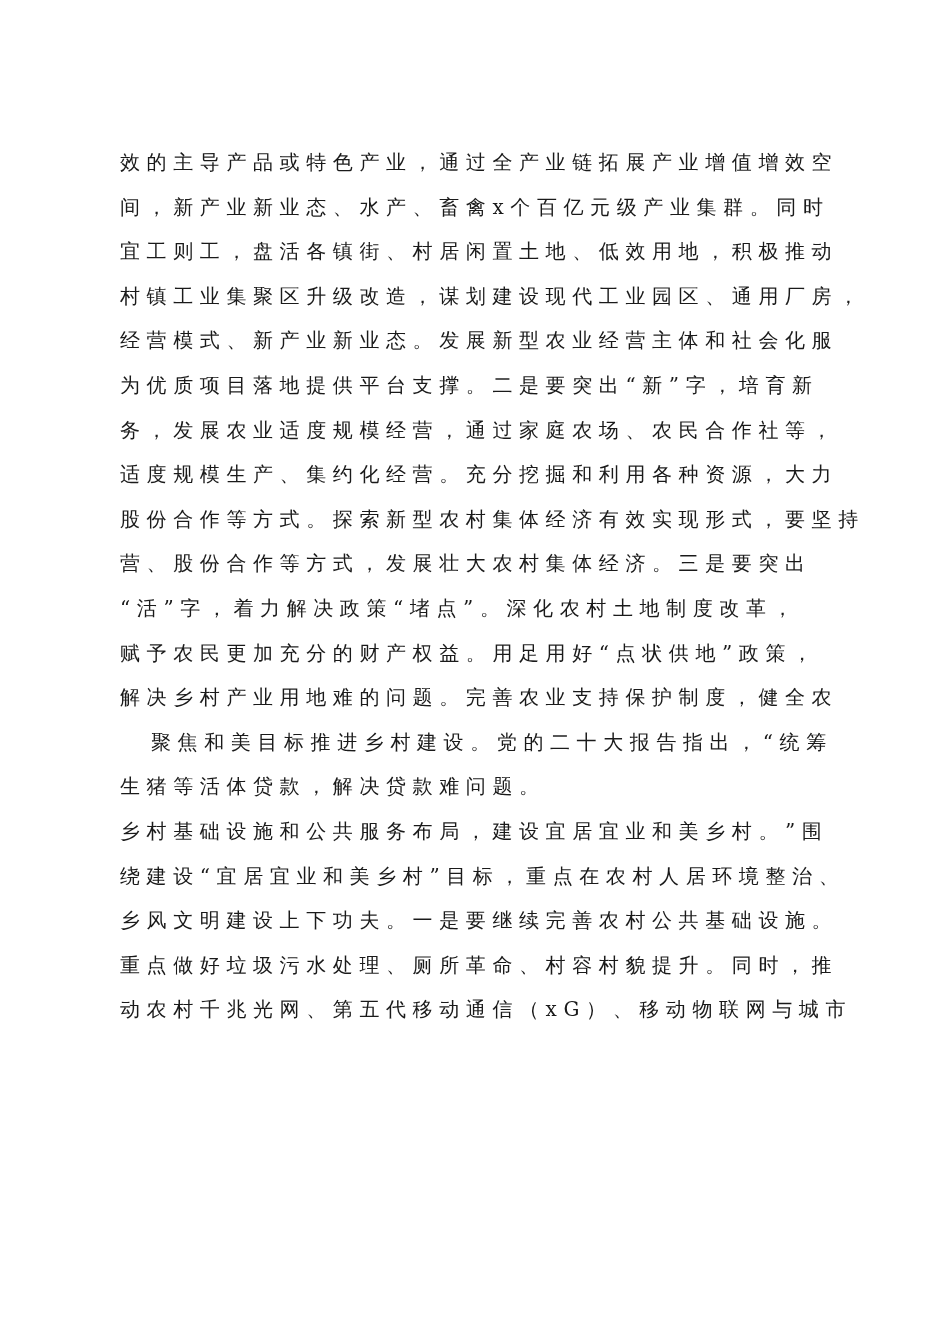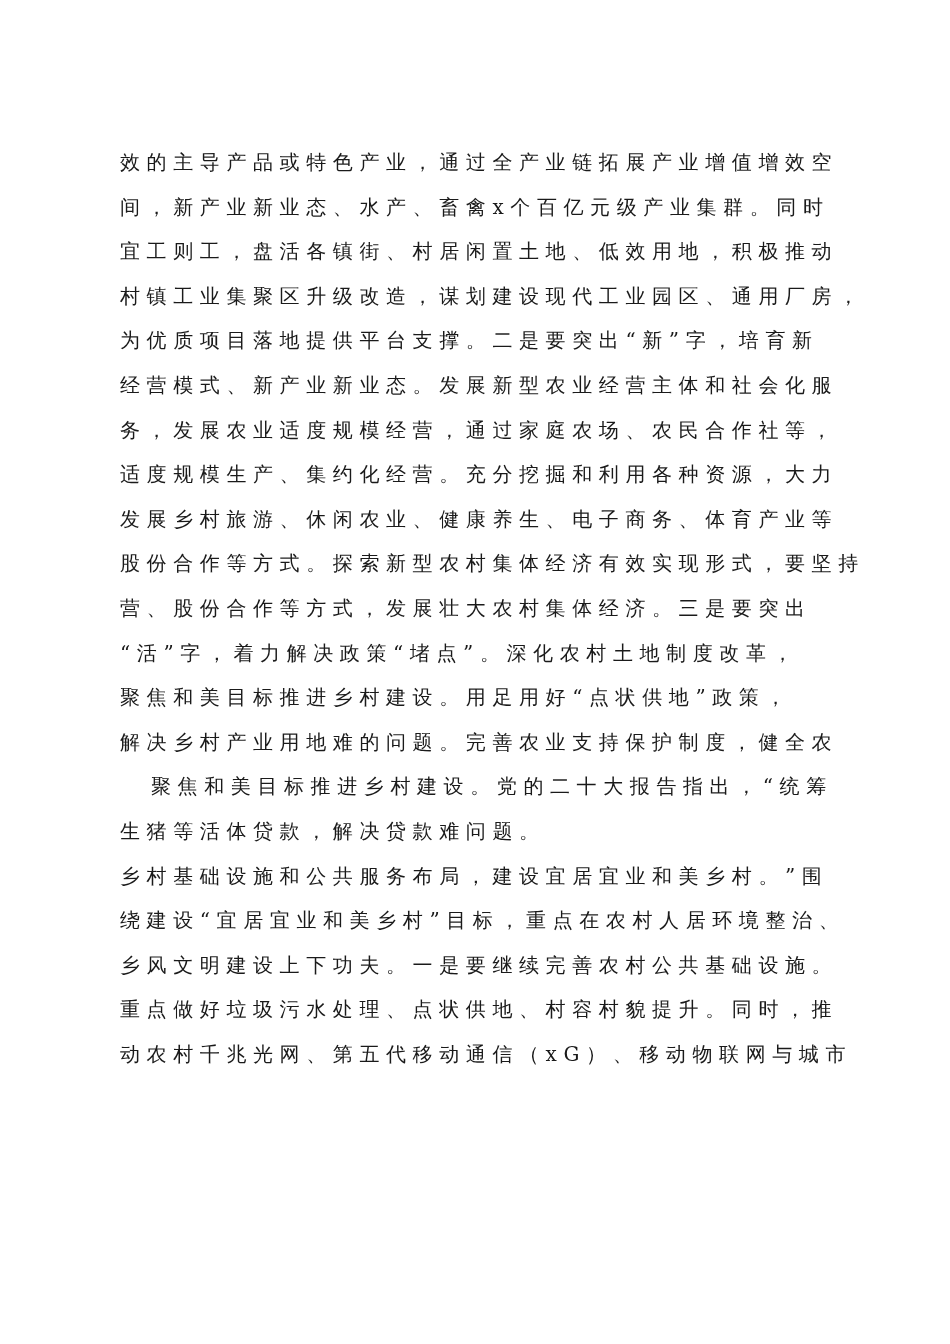--- a/index.html
+++ b/index.html
@@ -21,31 +21,30 @@
   </style>
 </head>
 <body>
 
 <div class="page">
   <div class="lines">
     <div class="line">效的主导产品或特色产业，通过全产业链拓展产业增值增效空</div>
     <div class="line">间，新产业新业态、水产、畜禽x个百亿元级产业集群。同时</div>
     <div class="line">宜工则工，盘活各镇街、村居闲置土地、低效用地，积极推动</div>
     <div class="line">村镇工业集聚区升级改造，谋划建设现代工业园区、通用厂房，</div>
+    <div class="line">经营模式、新产业新业态。发展新型农业经营主体和社会化服</div>
     <div class="line">为优质项目落地提供平台支撑。二是要突出“新”字，培育新</div>
-    <div class="line">经营模式、新产业新业态。发展新型农业经营主体和社会化服</div>
     <div class="line">务，发展农业适度规模经营，通过家庭农场、农民合作社等，</div>
     <div class="line">适度规模生产、集约化经营。充分挖掘和利用各种资源，大力</div>
-    <div class="line">发展乡村旅游、休闲农业、健康养生、电子商务、体育产业等</div>
     <div class="line">股份合作等方式。探索新型农村集体经济有效实现形式，要坚持</div>
     <div class="line">营、股份合作等方式，发展壮大农村集体经济。三是要突出</div>
     <div class="line">“活”字，着力解决政策“堵点”。深化农村土地制度改革，</div>
-    <div class="line">聚焦和美目标推进乡村建设。用足用好“点状供地”政策，</div>
+    <div class="line">赋予农民更加充分的财产权益。用足用好“点状供地”政策，</div>
     <div class="line">解决乡村产业用地难的问题。完善农业支持保护制度，健全农</div>
     <div class="line indent">聚焦和美目标推进乡村建设。党的二十大报告指出，“统筹</div>
     <div class="line">生猪等活体贷款，解决贷款难问题。</div>
     <div class="line">乡村基础设施和公共服务布局，建设宜居宜业和美乡村。”围</div>
     <div class="line">绕建设“宜居宜业和美乡村”目标，重点在农村人居环境整治、</div>
     <div class="line">乡风文明建设上下功夫。一是要继续完善农村公共基础设施。</div>
-    <div class="line">重点做好垃圾污水处理、点状供地、村容村貌提升。同时，推</div>
+    <div class="line">重点做好垃圾污水处理、厕所革命、村容村貌提升。同时，推</div>
     <div class="line">动农村千兆光网、第五代移动通信（xG）、移动物联网与城市</div>
   </div>
 </div>
 
 </body></html>

